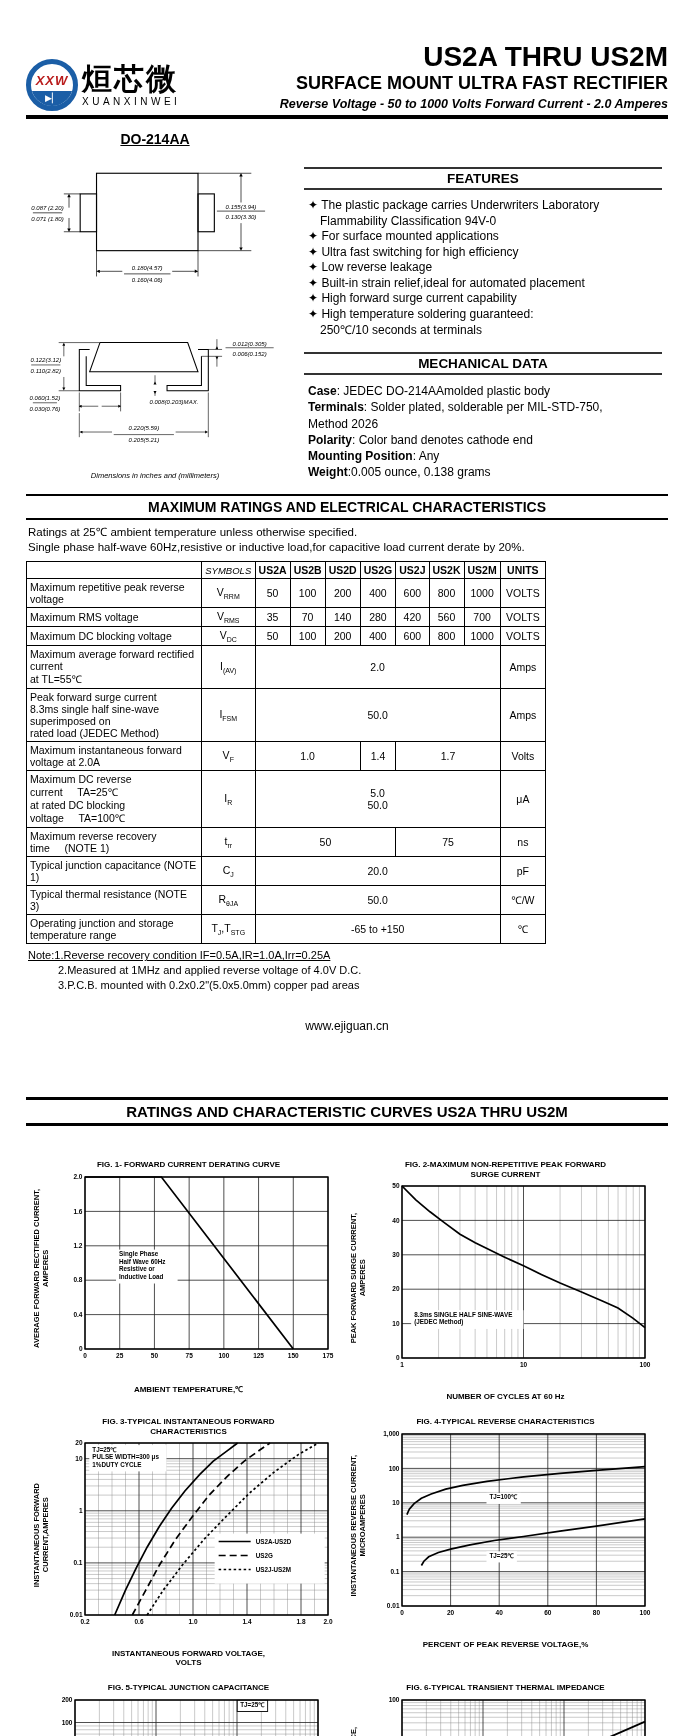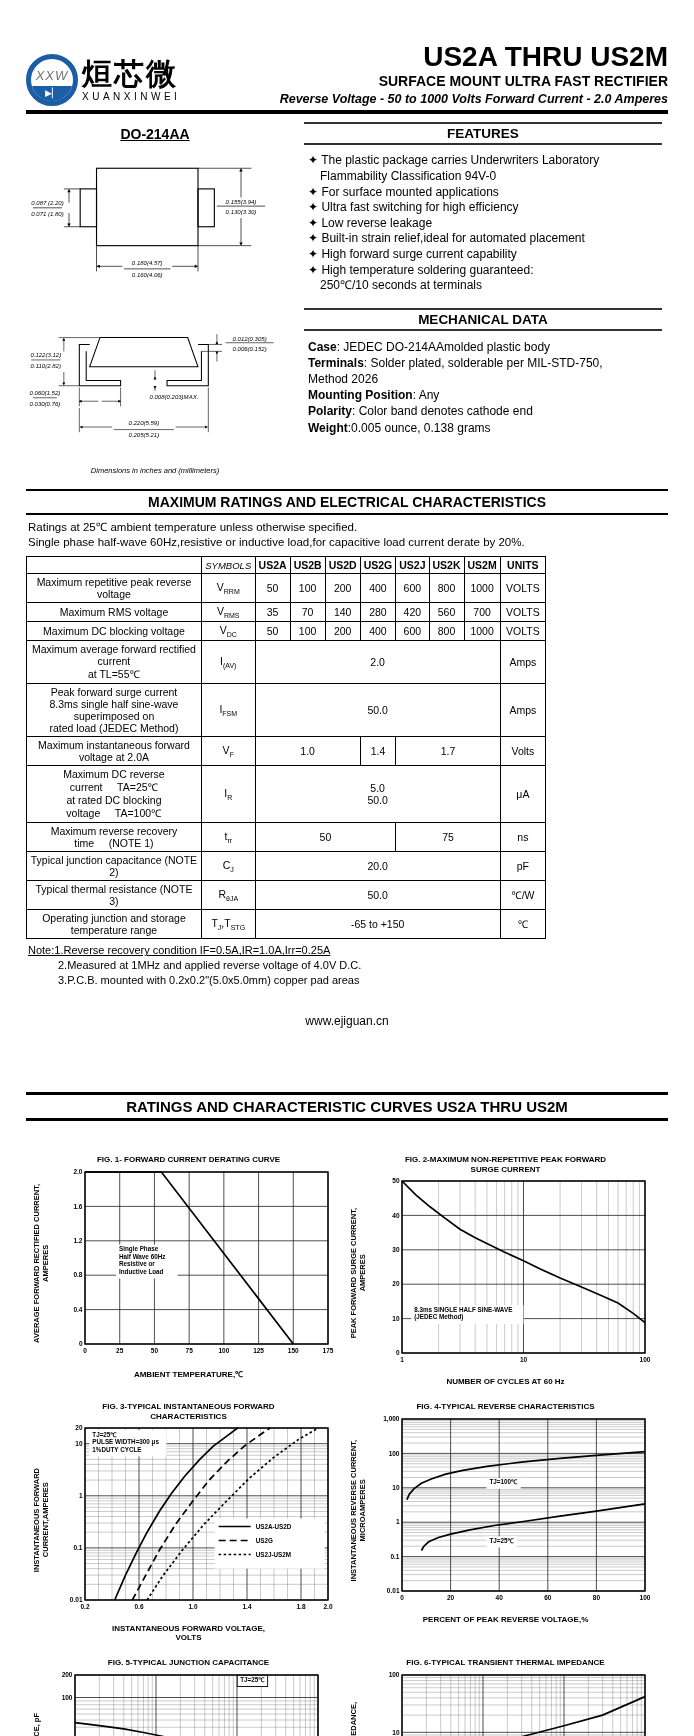--- a/index.html
+++ b/index.html
@@ -3,69 +3,69 @@
 <meta charset="utf-8">
 <style>
   html,body{margin:0;padding:0;background:#fff;}
   body{width:694px;min-height:1736px;font-family:"Liberation Sans",sans-serif;color:#000;}
   .page{box-sizing:border-box;width:694px;padding:42px 26px 16px 26px;}
 
   
   .hdr{display:flex;justify-content:space-between;align-items:flex-end;border-bottom:4px solid #000;padding-bottom:4px;}
   .logo-wrap{display:flex;align-items:center;}
   .logo-circle{position:relative;width:52px;height:52px;border:5px solid #1b5ea6;border-radius:50%;box-sizing:border-box;flex:none;overflow:hidden;background:#fff;}
-  .logo-xxw{position:absolute;top:9px;left:0;right:0;text-align:center;font-weight:normal;font-style:italic;color:#737373;font-size:13px;letter-spacing:1px;}
+  .logo-xxw{position:absolute;top:9px;left:0;right:0;text-align:center;font-weight:bold;font-style:italic;color:#b91c1c;font-size:13px;letter-spacing:1px;}
   .logo-chord{position:absolute;bottom:0;left:0;right:0;height:15px;background:#1b5ea6;color:#fff;font-size:9px;line-height:14px;text-align:center;}
   .logo-txt{margin-left:4px;}
   .logo-cn{font-size:30px;font-weight:bold;line-height:1;letter-spacing:2px;}
   .logo-en{font-size:10px;letter-spacing:3.5px;margin-top:2px;}
   .hdr-right{text-align:right;}
   .hdr-title{font-size:28px;font-weight:bold;line-height:1.05;}
-  .hdr-sub{font-size:14px;font-weight:bold;margin-top:2px;}
+  .hdr-sub{font-size:18px;font-weight:bold;margin-top:2px;}
   .hdr-tag{font-size:12.5px;font-weight:bold;font-style:italic;margin-top:3px;}
 
   
-  .cols{display:flex;margin-top:8px;}
+  .cols{display:flex;margin-top:8px;align-items:flex-end;}
   .col-left{width:258px;flex:none;}
   .col-right{flex:1;padding-left:14px;}
   .pkg-name{text-align:center;font-weight:bold;font-size:14px;text-decoration:underline;margin:4px 0 2px 0;}
   .pkg svg{display:block;}
   .pkg-caption{font-size:7.5px;font-style:italic;text-align:center;margin-top:4px;}
 
   .box-title{border-top:2px solid #333;border-bottom:2px solid #333;text-align:center;font-weight:bold;font-size:13.5px;padding:2px 0;margin:0 6px;}
   .feat-list{list-style:none;margin:8px 0 14px 0;padding:0 0 0 10px;font-size:12px;line-height:1.3;}
   .feat-list li{padding-left:12px;text-indent:-12px;white-space:pre-line;}
   .mech-lines{margin:8px 0 0 10px;font-size:12px;line-height:1.35;}
   .mech-lines b{font-weight:bold;}
 
   
   .ratings-title{border-top:2px solid #000;border-bottom:2px solid #000;text-align:center;font-weight:bold;font-size:14px;padding:3px 0;margin-top:14px;}
   .ratings-intro{font-size:11.5px;margin:5px 0 6px 2px;line-height:1.3;}
   table.ratings{border-collapse:collapse;width:520px;font-size:10.5px;}
   table.ratings th,table.ratings td{border:1px solid #000;padding:2px 3px;}
   table.ratings th{font-weight:bold;font-size:10.5px;}
   table.ratings th.sym-h{font-style:italic;font-weight:normal;font-size:9.5px;}
-  td.lbl{text-align:center;white-space:pre-line;width:290px;}
+  td.lbl{text-align:left;white-space:pre-line;width:290px;}
   td.sym,td.num,td.unit{text-align:center;}
   td.sym{width:48px;}
   td.unit{width:46px;}
   sub{font-size:7px;}
   .notes{font-size:11px;margin:4px 0 0 2px;line-height:1.35;}
   .notes div{white-space:pre-line;}
   .notes .n1{margin-left:0;text-decoration:underline;}
   .notes .nx{margin-left:30px;}
   .weblink{text-align:center;font-size:12px;margin:26px 0 10px 0;}
 
   
   .curves-title{border-top:3px solid #000;border-bottom:3px solid #000;text-align:center;font-weight:bold;font-size:15px;padding:3px 0;margin-top:64px;}
   .charts{display:grid;grid-template-columns:1fr 1fr;column-gap:4px;row-gap:16px;margin-top:34px;padding:0 6px;}
   .fig-title{font-size:8px;font-weight:bold;text-align:center;white-space:pre-line;line-height:1.2;margin-bottom:1px;}
   .fig-body{display:flex;align-items:center;}
   .ylab{writing-mode:vertical-rl;transform:rotate(180deg);font-size:7.5px;font-weight:bold;text-align:center;white-space:pre-line;line-height:1.25;flex:none;}
-  .xlab{font-size:8px;font-weight:bold;text-align:center;white-space:pre-line;margin-top:6px;}
+  .xlab{font-size:8px;font-weight:bold;text-align:center;white-space:pre-line;margin-top:16px;}
   svg.plot{flex:none;}
 </style>
 </head>
 <body>
 
 <div class="page">
 
   <div class="hdr">
     <div class="logo-wrap">
       <div class="logo-circle">
@@ -189,22 +189,22 @@
           <li>✦ High forward surge current capability</li>
           <li>✦ High temperature soldering guaranteed:
 250℃/10 seconds at terminals</li>
         </ul>
 
       <div class="box-title">MECHANICAL DATA</div>
       <div class="mech-lines">
           <div><b>Case</b>: JEDEC DO-214AAmolded plastic body</div>
           <div><b>Terminals</b>: Solder plated, solderable per MIL-STD-750,</div>
           <div><b></b>Method 2026</div>
+          <div><b>Polarity</b>: Color band denotes cathode end</div>
           <div><b>Mounting Position</b>: Any</div>
-          <div><b>Polarity</b>: Color band denotes cathode end</div>
           <div><b>Weight</b>:0.005 ounce, 0.138 grams</div>
         </div>
     </div>
   </div>
 
   <div class="ratings-title">MAXIMUM RATINGS AND ELECTRICAL CHARACTERISTICS</div>
   <div class="ratings-intro">
     <div>Ratings at 25℃ ambient temperature unless otherwise specified.</div>
     <div>Single phase half-wave 60Hz,resistive or inductive load,for capacitive load current derate by 20%.</div>
   </div>
@@ -294,21 +294,21 @@
           <td class="unit">μA</td>
         </tr>
         <tr>
           <td class="lbl">Maximum reverse recovery time&nbsp;&nbsp;&nbsp;&nbsp;&nbsp;(NOTE 1)</td>
           <td class="sym"><span>t</span><sub>rr</sub></td>
           <td class="num" colspan="4">50</td>
           <td class="num" colspan="3">75</td>
           <td class="unit">ns</td>
         </tr>
         <tr>
-          <td class="lbl">Typical junction capacitance (NOTE 2)</td>
+          <td class="lbl">Typical junction capacitance (NOTE 1)</td>
           <td class="sym"><span>C</span><sub>J</sub></td>
           <td class="num" colspan="7">20.0</td>
           <td class="unit">pF</td>
         </tr>
         <tr>
           <td class="lbl">Typical thermal resistance (NOTE 3)</td>
           <td class="sym"><span>R</span><sub>θJA</sub></td>
           <td class="num" colspan="7">50.0</td>
           <td class="unit">℃/W</td>
         </tr>

